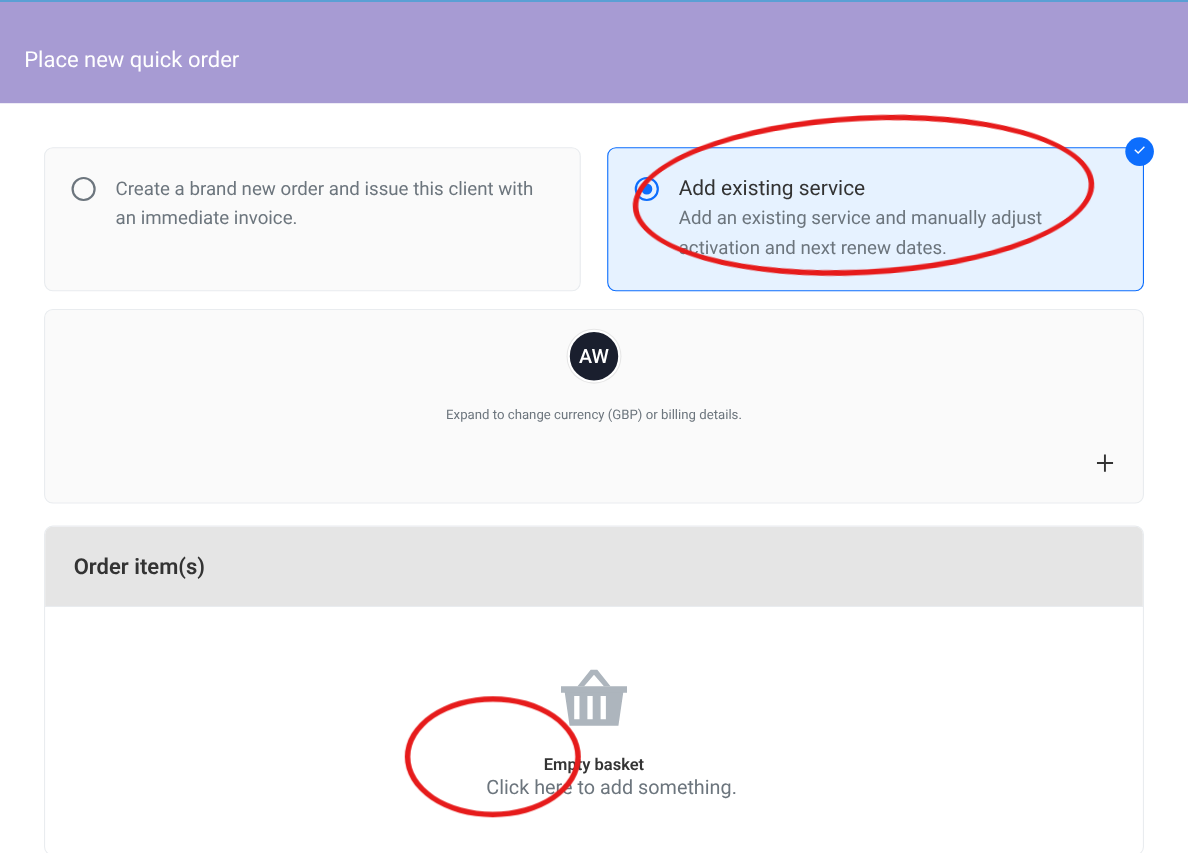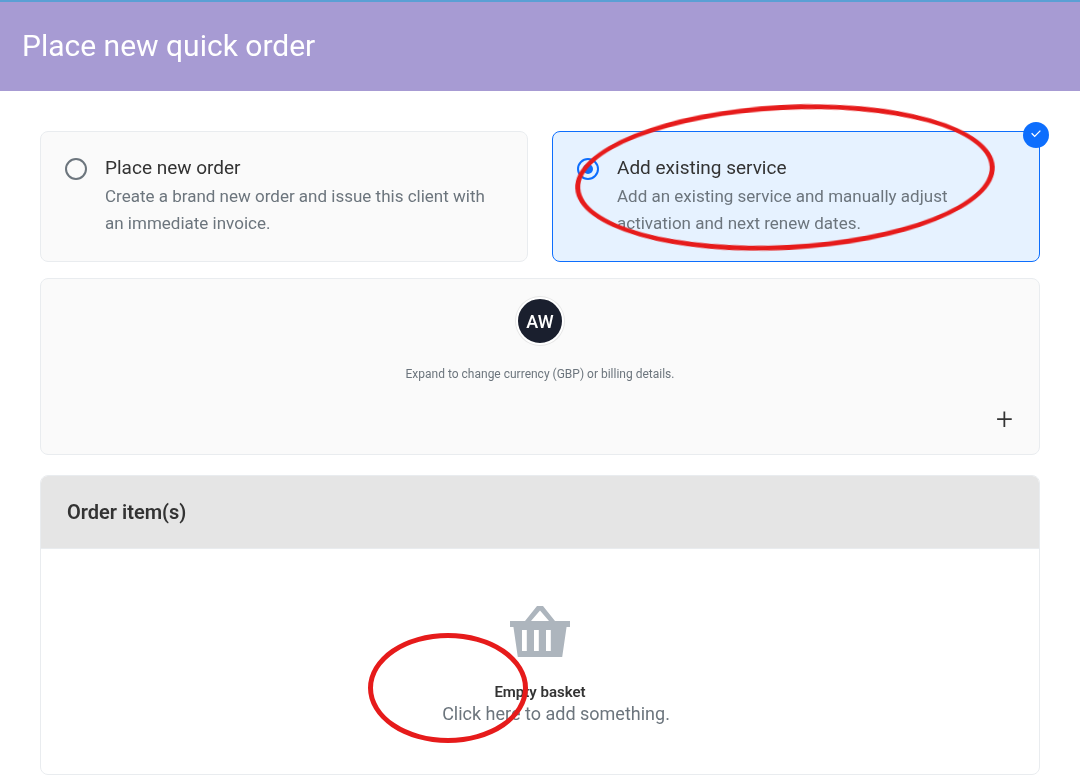--- a/index.html
+++ b/index.html
@@ -22,22 +22,22 @@
     .viewport::-webkit-scrollbar-track { background: #f1f1f1; }
     .viewport::-webkit-scrollbar-thumb { background: #c1c1c1; }
     .viewport::-webkit-scrollbar-button {
       display: block;
       height: 17px;
       background: #f1f1f1;
     }
     .header {
       background: #a79bd3;
       color: #fff;
-      padding: 26px 22px 28px;
-      font-size: 30px;
+      padding: 40px 22px 28px;
+      font-size: 20px;
       font-weight: 400;
     }
     .content {
       padding: 40px 40px 40px;
     }
     .options-row {
       display: flex;
       gap: 24px;
       margin-bottom: 16px;
       position: relative;
@@ -215,21 +215,20 @@
   <div class="header">
     <span>Place new quick order</span>
   </div>
 
   <div class="content">
 
     <div class="options-row">
       <div class="option-card inactive">
         <div class="radio"></div>
         <div class="option-text">
-          <div class="title">Place new order</div>
           <div class="desc">Create a brand new order and issue this client with an immediate invoice.</div>
         </div>
       </div>
 
       <div class="option-card selected">
         <div class="radio checked"></div>
         <div class="option-text">
           <div class="title">Add existing service</div>
           <div class="desc">Add an existing service and manually adjust activation and next renew dates.</div>
         </div>

